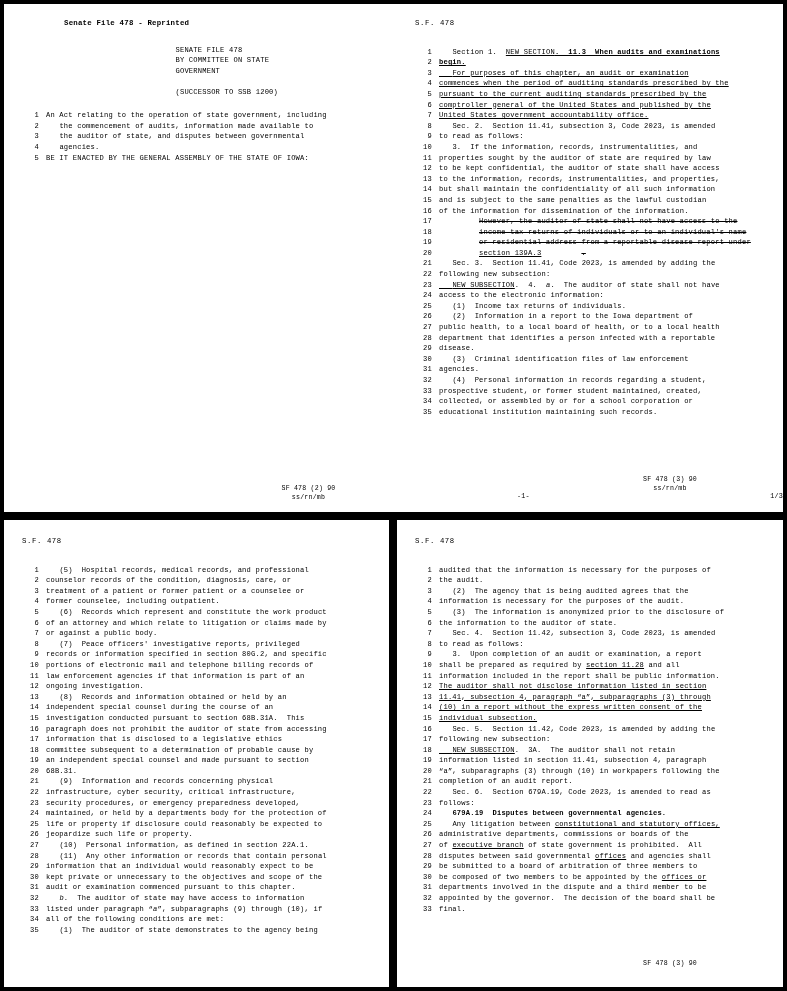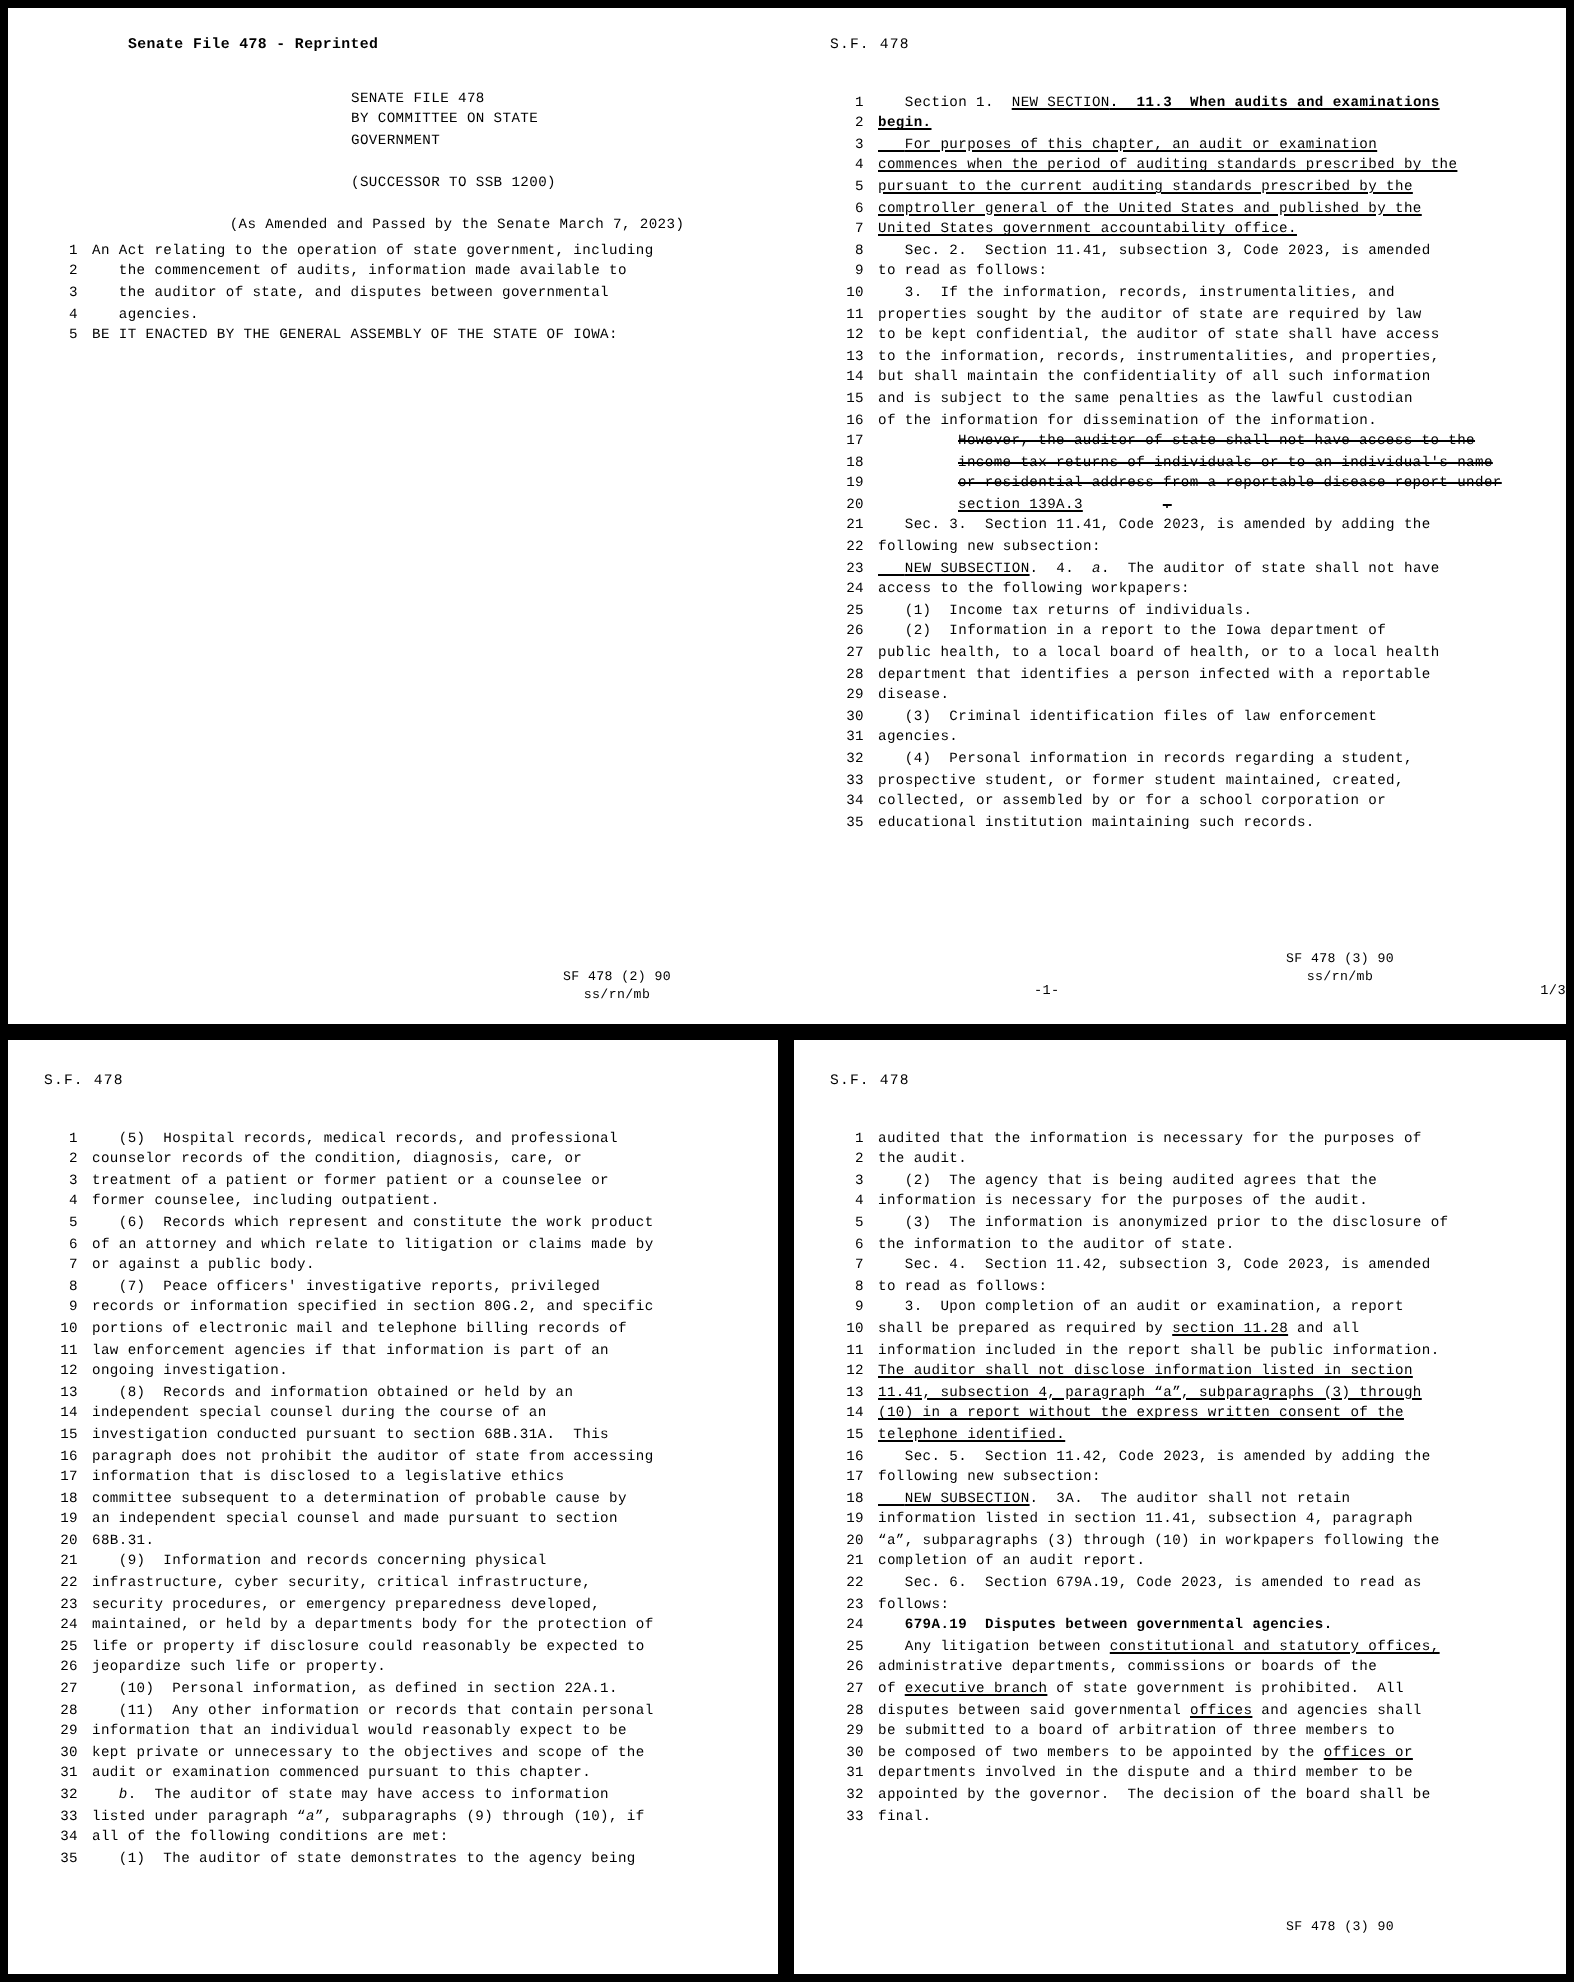--- a/index.html
+++ b/index.html
@@ -144,21 +144,20 @@
     <div class="inner">
       <div class="hdr-left">Senate File 478 - Reprinted</div>
       <div class="center-block">
         <div>SENATE FILE 478</div>
         <div>BY  COMMITTEE ON STATE</div>
         <div>GOVERNMENT</div>
         <div class="blank"></div>
         <div>(SUCCESSOR TO SSB 1200)</div>
       </div>
       <div class="blank"></div>
-      <div class="hdr-center">(As Amended and Passed by the Senate March 7, 2023)</div>
       <div class="numbered">
         <div class="ln"><span class="num">1</span><span class="txt">An Act relating to the operation of state government, including</span></div>
         <div class="ln"><span class="num">2</span><span class="txt">   the commencement of audits, information made available to</span></div>
         <div class="ln"><span class="num">3</span><span class="txt">   the auditor of state, and disputes between governmental</span></div>
         <div class="ln"><span class="num">4</span><span class="txt">   agencies.</span></div>
         <div class="ln"><span class="num">5</span><span class="txt">BE IT ENACTED BY THE GENERAL ASSEMBLY OF THE STATE OF IOWA:</span></div>
       </div>
       <div class="foot">
         <div class="foot-right">
           <div>SF 478 (2) 90</div>
@@ -188,21 +187,21 @@
           <div class="ln"><span class="num">14</span><span class="txt"><span>but shall maintain the confidentiality of all such information</span></span></div>
           <div class="ln"><span class="num">15</span><span class="txt"><span>and is subject to the same penalties as the lawful custodian</span></span></div>
           <div class="ln"><span class="num">16</span><span class="txt"><span>of the information for dissemination of the information.</span></span></div>
           <div class="ln"><span class="num">17</span><span class="txt"><span class="strike">However, the auditor of state shall not have access to the</span></span></div>
           <div class="ln"><span class="num">18</span><span class="txt"><span class="strike">income tax returns of individuals or to an individual's name</span></span></div>
           <div class="ln"><span class="num">19</span><span class="txt"><span class="strike">or residential address from a reportable disease report under</span></span></div>
           <div class="ln"><span class="num">20</span><span class="txt"><span class="strike uline">section 139A.3</span><span class="strike">.</span></span></div>
           <div class="ln"><span class="num">21</span><span class="txt"><span>   Sec. 3.  Section 11.41, Code 2023, is amended by adding the</span></span></div>
           <div class="ln"><span class="num">22</span><span class="txt"><span>following new subsection:</span></span></div>
           <div class="ln"><span class="num">23</span><span class="txt"><span class="uline">   NEW SUBSECTION</span><span>.  4.  </span><span class="ital">a</span><span>.  The auditor of state shall not have</span></span></div>
-          <div class="ln"><span class="num">24</span><span class="txt"><span>access to the following workpapers:</span></span></div>
+          <div class="ln"><span class="num">24</span><span class="txt"><span>access to the electronic information:</span></span></div>
           <div class="ln"><span class="num">25</span><span class="txt"><span>   (1)  Income tax returns of individuals.</span></span></div>
           <div class="ln"><span class="num">26</span><span class="txt"><span>   (2)  Information in a report to the Iowa department of</span></span></div>
           <div class="ln"><span class="num">27</span><span class="txt"><span>public health, to a local board of health, or to a local health</span></span></div>
           <div class="ln"><span class="num">28</span><span class="txt"><span>department that identifies a person infected with a reportable</span></span></div>
           <div class="ln"><span class="num">29</span><span class="txt"><span>disease.</span></span></div>
           <div class="ln"><span class="num">30</span><span class="txt"><span>   (3)  Criminal identification files of law enforcement</span></span></div>
           <div class="ln"><span class="num">31</span><span class="txt"><span>agencies.</span></span></div>
           <div class="ln"><span class="num">32</span><span class="txt"><span>   (4)  Personal information in records regarding a student,</span></span></div>
           <div class="ln"><span class="num">33</span><span class="txt"><span>prospective student, or former student maintained, created,</span></span></div>
           <div class="ln"><span class="num">34</span><span class="txt"><span>collected, or assembled by or for a school corporation or</span></span></div>
@@ -273,21 +272,21 @@
           <div class="ln"><span class="num">5</span><span class="txt"><span>   (3)  The information is anonymized prior to the disclosure of</span></span></div>
           <div class="ln"><span class="num">6</span><span class="txt"><span>the information to the auditor of state.</span></span></div>
           <div class="ln"><span class="num">7</span><span class="txt"><span>   Sec. 4.  Section 11.42, subsection 3, Code 2023, is amended</span></span></div>
           <div class="ln"><span class="num">8</span><span class="txt"><span>to read as follows:</span></span></div>
           <div class="ln"><span class="num">9</span><span class="txt"><span>   3.  Upon completion of an audit or examination, a report</span></span></div>
           <div class="ln"><span class="num">10</span><span class="txt"><span>shall be prepared as required by </span><span class="uline">section 11.28</span><span> and all</span></span></div>
           <div class="ln"><span class="num">11</span><span class="txt"><span>information included in the report shall be public information.</span></span></div>
           <div class="ln"><span class="num">12</span><span class="txt"><span class="uline">The auditor shall not disclose information listed in section</span></span></div>
           <div class="ln"><span class="num">13</span><span class="txt"><span class="uline">11.41, subsection 4, paragraph “a”, subparagraphs (3) through</span></span></div>
           <div class="ln"><span class="num">14</span><span class="txt"><span class="uline">(10) in a report without the express written consent of the</span></span></div>
-          <div class="ln"><span class="num">15</span><span class="txt"><span class="uline">telephone identified.</span></span></div>
+          <div class="ln"><span class="num">15</span><span class="txt"><span class="uline">individual subsection.</span></span></div>
           <div class="ln"><span class="num">16</span><span class="txt"><span>   Sec. 5.  Section 11.42, Code 2023, is amended by adding the</span></span></div>
           <div class="ln"><span class="num">17</span><span class="txt"><span>following new subsection:</span></span></div>
           <div class="ln"><span class="num">18</span><span class="txt"><span class="uline">   NEW SUBSECTION</span><span>.  3A.  The auditor shall not retain</span></span></div>
           <div class="ln"><span class="num">19</span><span class="txt"><span>information listed in section 11.41, subsection 4, paragraph</span></span></div>
           <div class="ln"><span class="num">20</span><span class="txt"><span>“a”, subparagraphs (3) through (10) in workpapers following the</span></span></div>
           <div class="ln"><span class="num">21</span><span class="txt"><span>completion of an audit report.</span></span></div>
           <div class="ln"><span class="num">22</span><span class="txt"><span>   Sec. 6.  Section 679A.19, Code 2023, is amended to read as</span></span></div>
           <div class="ln"><span class="num">23</span><span class="txt"><span>follows:</span></span></div>
           <div class="ln"><span class="num">24</span><span class="txt"><span class="bold">   679A.19  Disputes between governmental agencies.</span></span></div>
           <div class="ln"><span class="num">25</span><span class="txt"><span>   Any litigation between </span><span class="uline">constitutional and statutory offices,</span></span></div>

